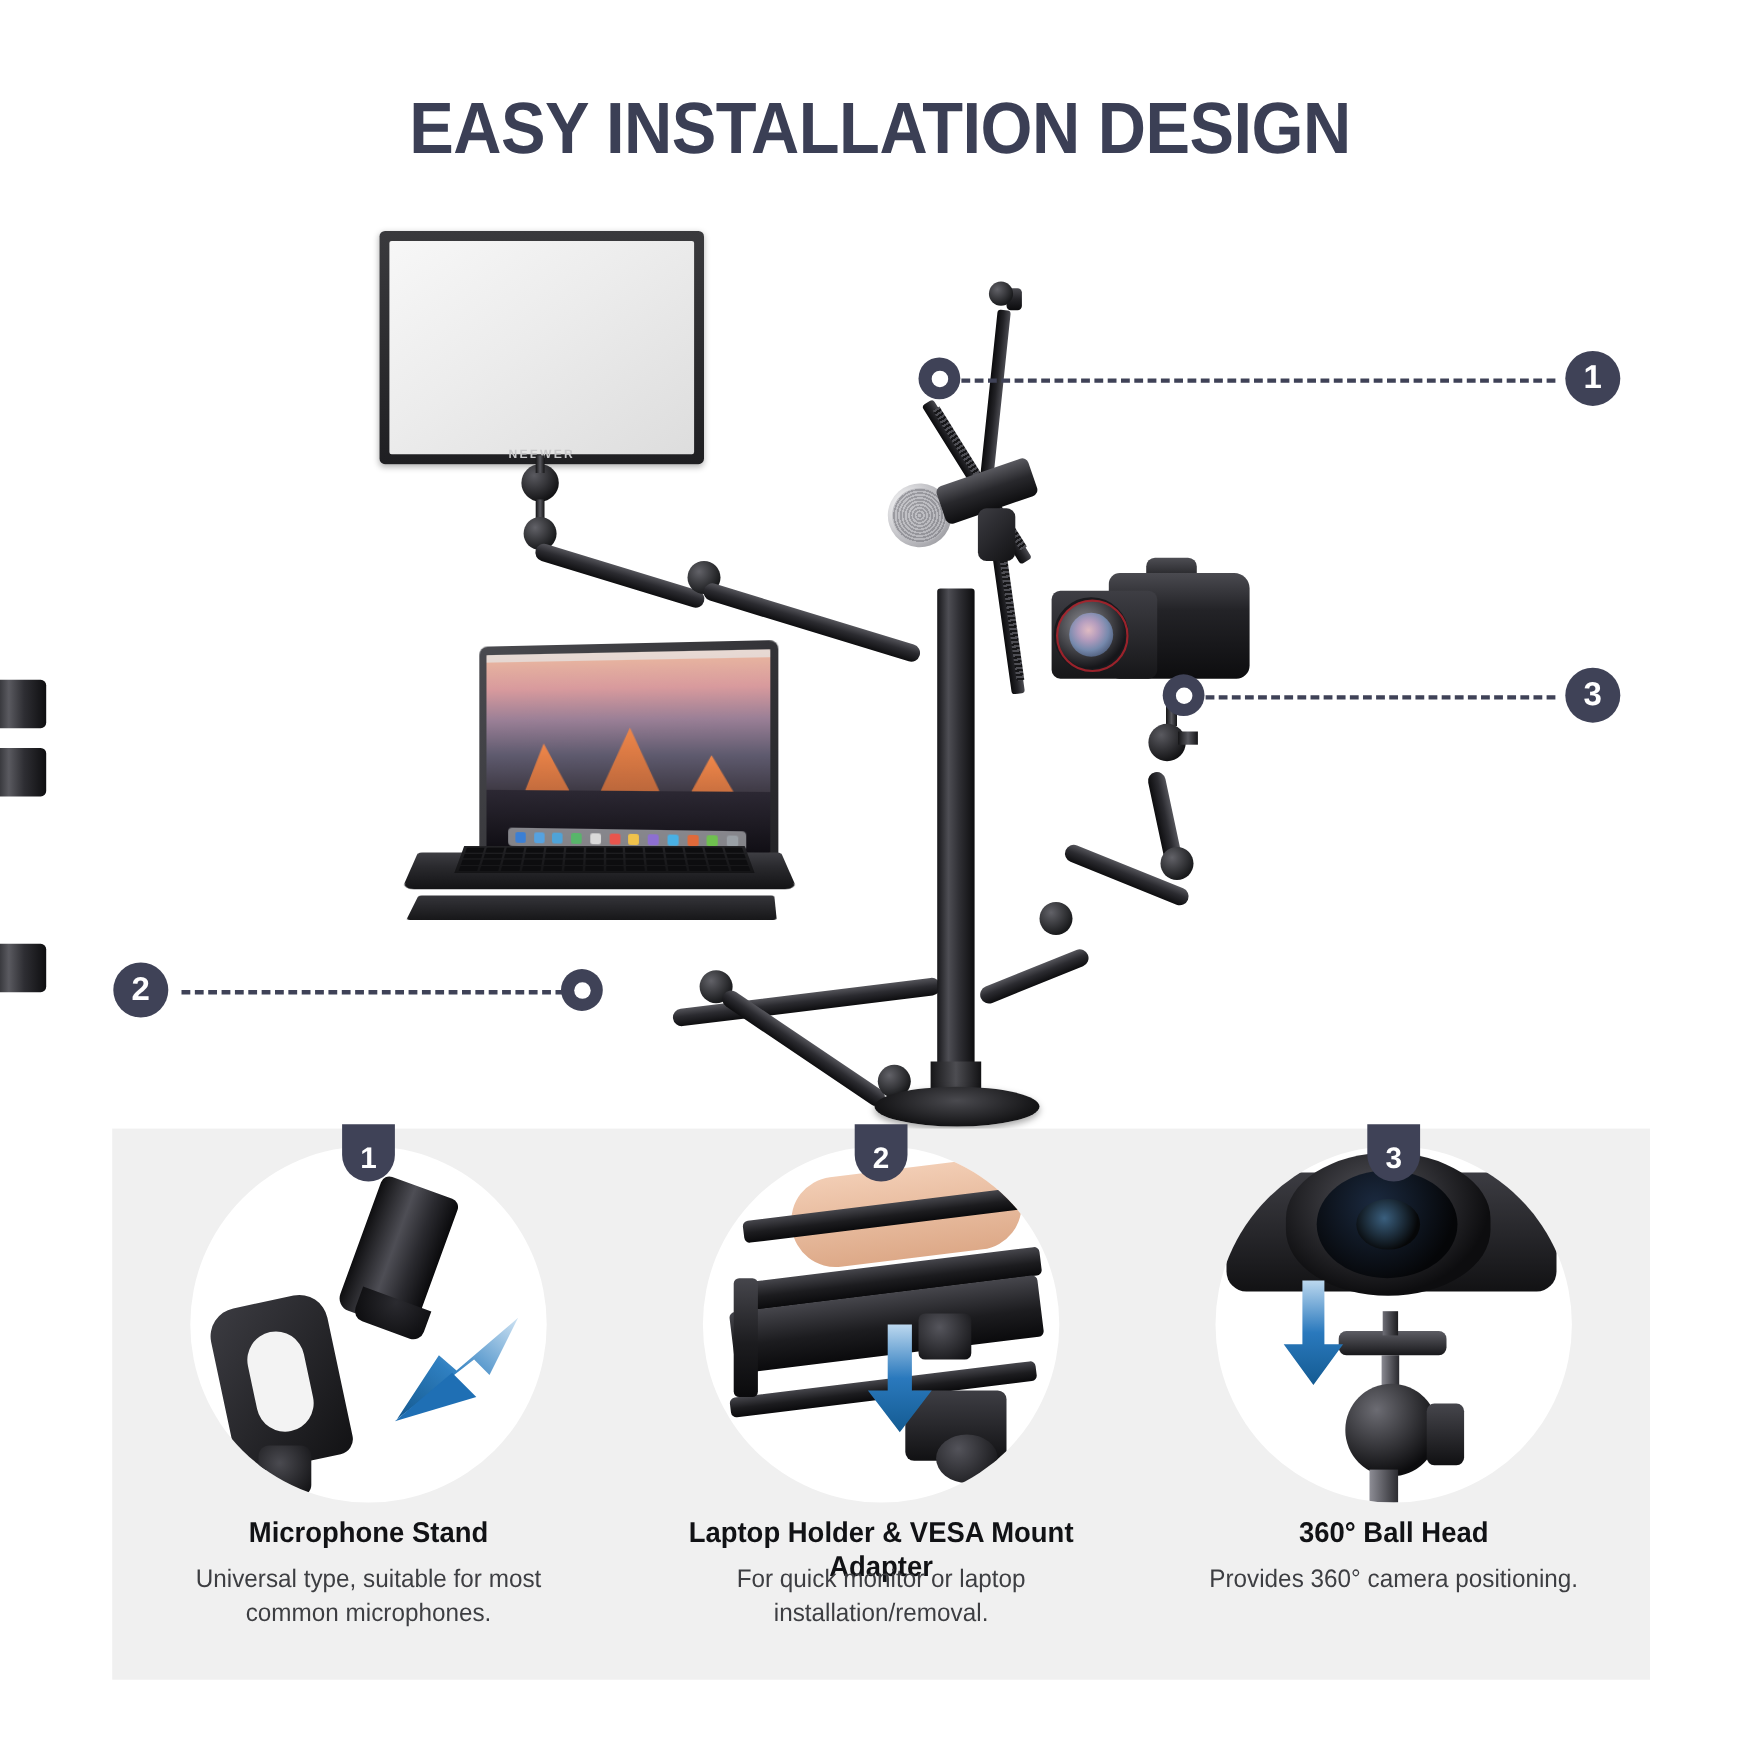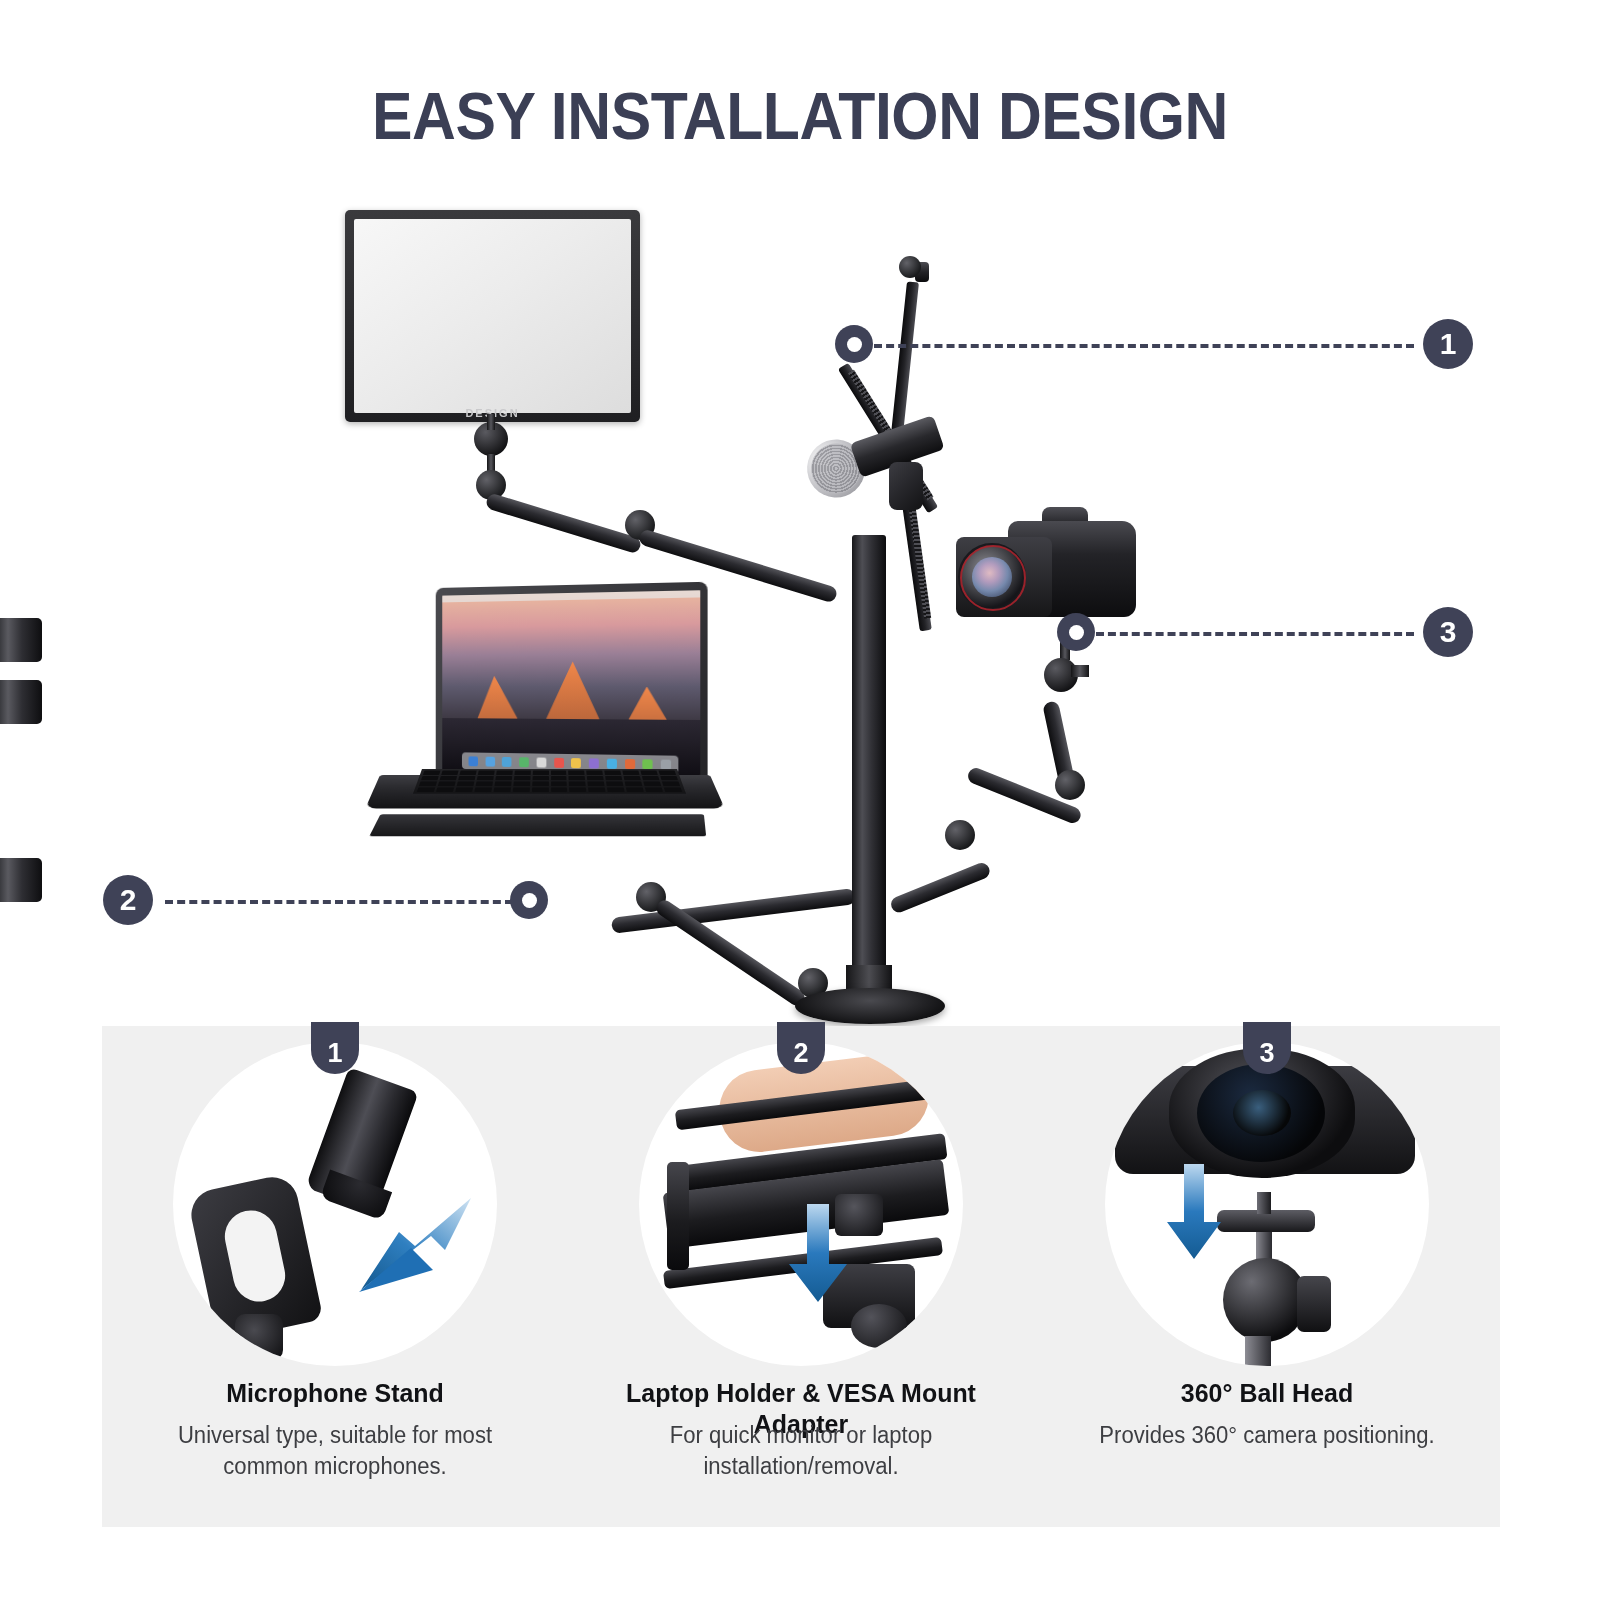--- a/index.html
+++ b/index.html
@@ -274,21 +274,21 @@
 </style>
 </head>
 <body>
 
 <div id="page-title">EASY INSTALLATION DESIGN</div>
 
 <div id="hero">
 
   <div id="led-panel">
     <div class="face"></div>
-    <div id="led-brand">DESIGN</div>
+    <div id="led-brand">NEEWER</div>
   </div>
   <div class="ballhead" style="left:474px; top:252px;"></div>
   <div class="stub" style="left:487px; top:244px; width:8px; height:16px;"></div>
   <div class="stub" style="left:487px; top:284px; width:8px; height:22px;"></div>
   <div class="joint" style="left:476px; top:300px;"></div>
 
   <div class="arm" style="left:487px; top:322px; width:160px; transform:rotate(17deg); transform-origin:left center;"></div>
   <div class="joint" style="left:625px; top:340px;"></div>
   <div class="arm" style="left:640px; top:358px; width:205px; transform:rotate(17deg); transform-origin:left center;"></div>
 

